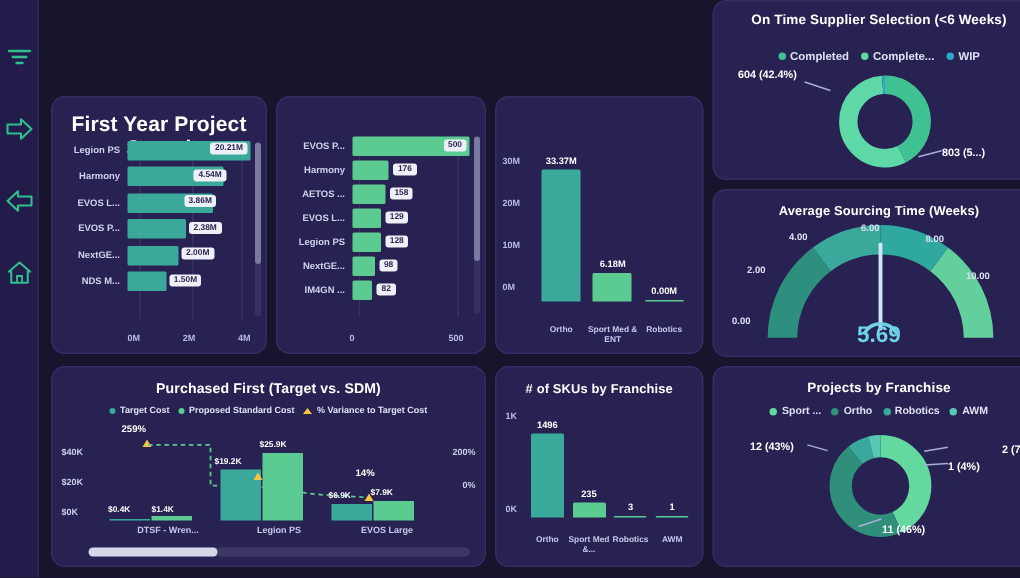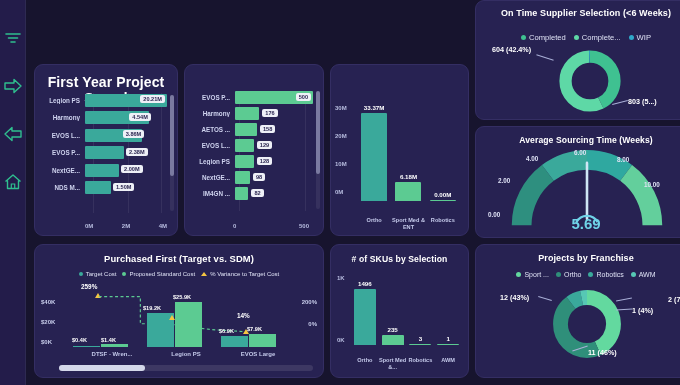--- a/index.html
+++ b/index.html
@@ -94,21 +94,21 @@
   #card-fyps   { left: 8px;   top: 64px;  width: 144px; height: 172px; }
   #card-skup   { left: 158px; top: 64px;  width: 140px; height: 172px; }
   #card-fysf   { left: 304px; top: 64px;  width: 139px; height: 172px; }
   #card-otss   { left: 449px; top: 0px;   width: 222px; height: 120px; }
   #card-ast    { left: 449px; top: 126px; width: 222px; height: 112px; }
   #card-pp     { left: 8px;   top: 244px; width: 290px; height: 134px; }
   #card-skuf   { left: 304px; top: 244px; width: 139px; height: 134px; }
   #card-pf     { left: 449px; top: 244px; width: 222px; height: 134px; }
 
   .legend { position: absolute; left: 0; right: 0; display: flex; justify-content: center; gap: 8px; }
-  .legend-item { display: flex; align-items: center; gap: 3px; color: #dfe2f5; font-weight: normal; white-space: nowrap; justify-content: space-between; }
+  .legend-item { display: flex; align-items: center; gap: 3px; color: #dfe2f5; font-weight: bold; white-space: nowrap; justify-content: space-between; }
   .dot { width: 5px; height: 5px; border-radius: 50%; display: inline-block; }
 
   .callout { position: absolute; color: #ffffff; font-size: 7.2px; font-weight: bold; white-space: nowrap; }
   .leader { position: absolute; background: #aab0d8; height: 1px; }
 
   .gauge-tick { position: absolute; color: #dfe2f5; font-size: 6.3px; font-weight: bold; }
   #gauge-value { position: absolute; left: 0; right: 0; text-align: center; color: #6fd3e8; font-size: 15px; font-weight: bold; }
 
   
   .pp-axis-l { position: absolute; left: 6px; color: #c8cdeb; font-size: 6px; font-weight: bold; }
@@ -415,21 +415,21 @@
       <div class="pp-cat" style="left:42px;width:70px;">DTSF - Wren...</div>
       <div class="pp-cat" style="left:116px;width:70px;">Legion PS</div>
       <div class="pp-cat" style="left:188px;width:70px;">EVOS Large</div>
 
       <div class="pp-scroll">
           <i></i>
         </div>
     </div>
 
     <div class="card" id="card-skuf">
-      <div class="card-title" style="font-size:8.6px; margin-top:9px;"># of SKUs by Selection</div>
+      <div class="card-title" style="font-size:8.6px; margin-top:9px;"># of SKUs by Franchise</div>
       <div style="position:absolute;left:6px;top:30px;bottom:34px;width:14px;display:flex;flex-direction:column;justify-content:space-between;">
         <span style="color:#b8bde0;font-size:6px;font-weight:bold;">1K</span>
         <span style="color:#b8bde0;font-size:6px;font-weight:bold;">0K</span>
       </div>
       <div class="vbar-area" style="left:20px;right:6px;top:30px;bottom:32px;">
         <div class="vbar-col">
           <div class="vbar-v">1496</div>
           <div class="vbar-b" style="height:80%;width:22px;"></div>
         </div>
         <div class="vbar-col">

